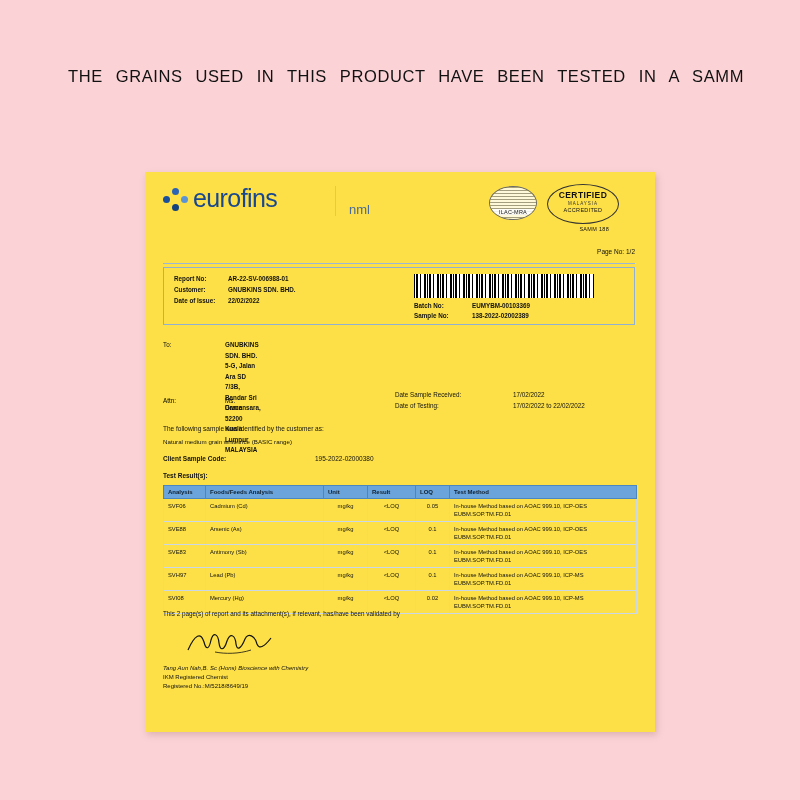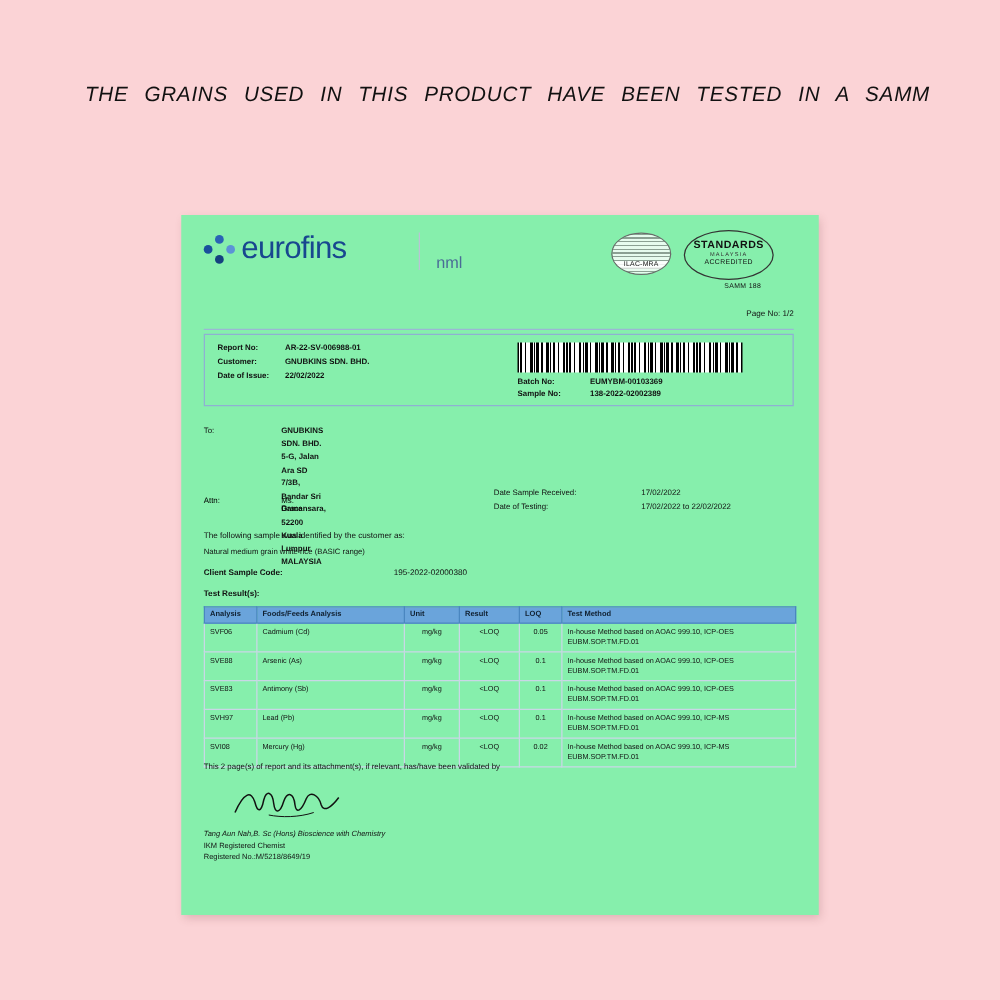--- a/index.html
+++ b/index.html
@@ -20,34 +20,34 @@
     top: 66px;
     width: 676px;
     font-size: 16.5px;
     letter-spacing: 0.6px;
     line-height: 21px;
     color: #111;
     text-align: justify;
     text-transform: uppercase;
     font-weight: 400;
   }
-  .headline .ln { display: block; font-style: italic; }
+  .headline .ln { display: block; }
   .headline .ln.j {
     text-align: justify;
     text-align-last: justify;
   }
 
   
   .sheet {
     position: absolute;
     left: 145px;
     top: 172px;
     width: 510px;
     height: 560px;
-    background: #86efac;
+    background: #fde047;
     box-shadow: 2px 3px 7px rgba(120,60,65,0.22);
   }
 
   
   .logo-row {
     position: absolute;
     left: 0; top: 0; width: 100%;
     height: 62px;
   }
   .ef-dots {
@@ -301,21 +301,21 @@
     <div class="ef-word">eurofins</div>
     <div class="ef-divider"></div>
     <div class="ef-nml">nml</div>
 
     <div class="ilac">
       <div class="lines"></div>
       <div class="cap">ILAC-MRA</div>
     </div>
 
     <div class="standards">
-      <div class="t1">STANDARDS</div>
+      <div class="t1">CERTIFIED</div>
       <div class="t2">MALAYSIA</div>
       <div class="t3">ACCREDITED</div>
     </div>
     <div class="samm-no">SAMM 188</div>
   </div>
 
   <div class="page-no">Page No: 1/2</div>
   <div class="hr-line"></div>
 
   <div class="info-box">

